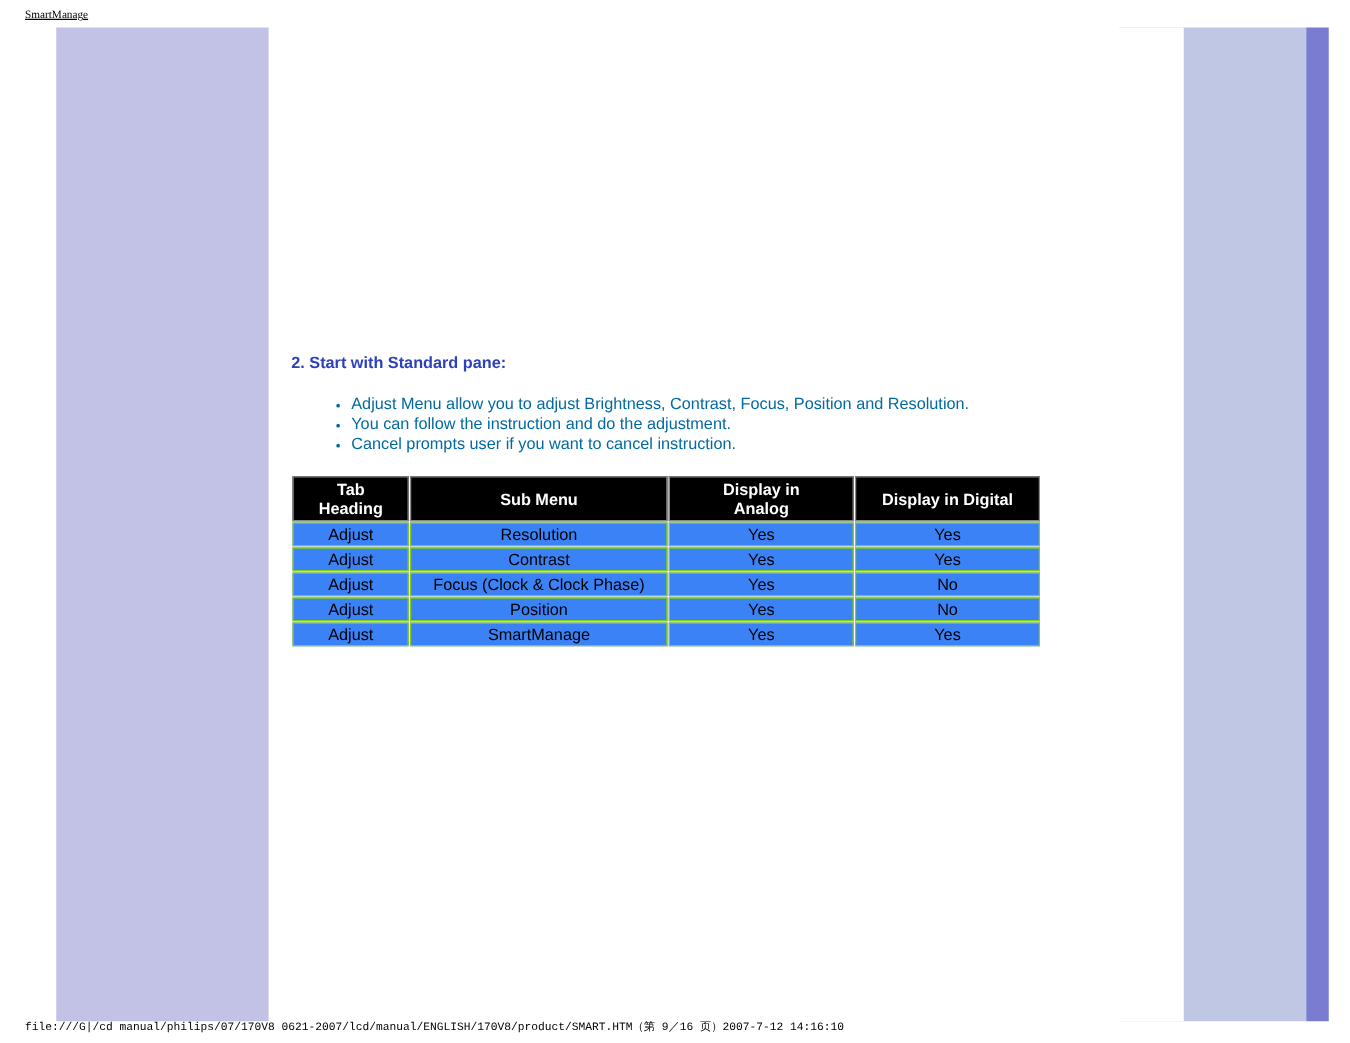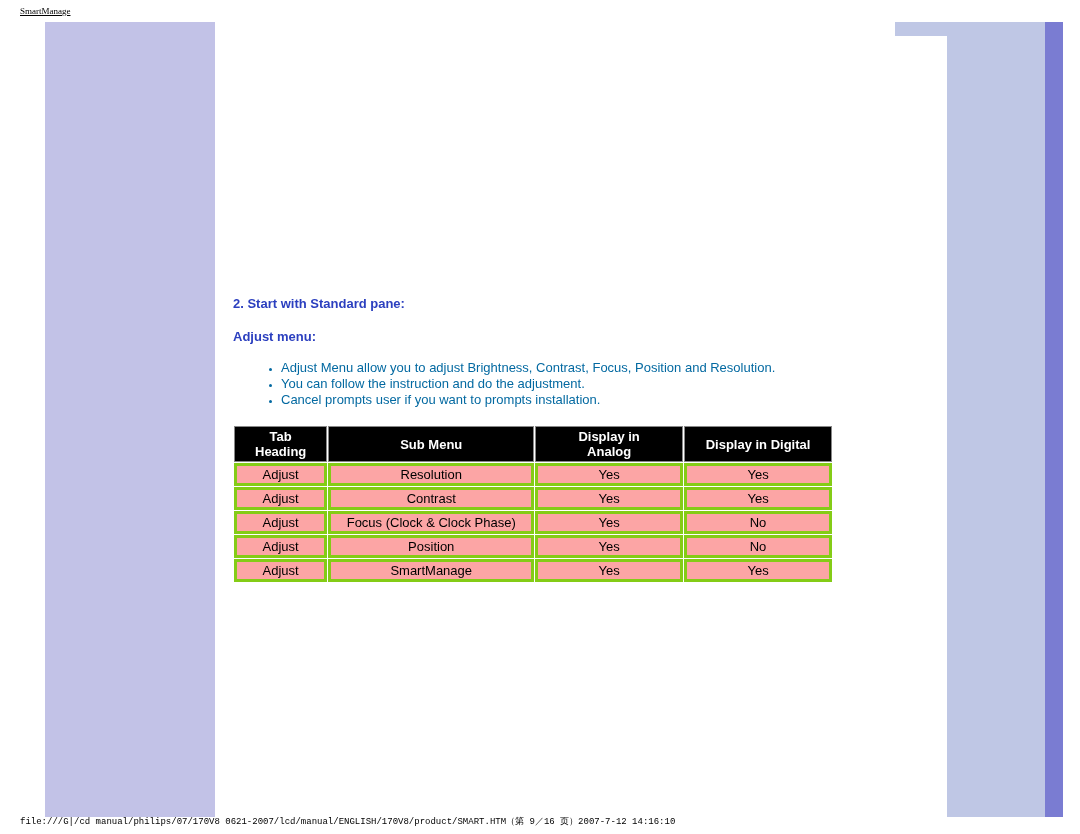--- a/index.html
+++ b/index.html
@@ -41,21 +41,21 @@
     position: absolute;
     left: 1045px;
     top: 22px;
     width: 18px;
     height: 795px;
     background: #7a7cd2;
   }
   .content {
     position: absolute;
     left: 215px;
-    top: 36px;
+    top: 22px;
     width: 732px;
     height: 795px;
     background: #fff;
     box-sizing: border-box;
     padding: 12px 14px 12px 18px;
   }
   .placeholder {
     height: 240px;
   }
   .section-heading {
@@ -92,24 +92,24 @@
   }
   table.menu-table th {
     background: #000;
     color: #fff;
     font-weight: bold;
     padding: 2px 20px;
     border: 1px solid #888;
     text-align: center;
   }
   table.menu-table td {
-    background: #fca5a5;
+    background: #3b82f6;
     color: #000;
     padding: 1px 0;
-    border: 3px solid #84cc16;
+    border: 1px solid #84cc16;
     text-align: center;
   }
   .footer-path {
     position: absolute;
     left: 20px;
     bottom: 6px;
     font-size: 9px;
     color: #000;
     font-family: Liberation Mono, monospace;
     white-space: nowrap;
@@ -121,26 +121,25 @@
 <div class="header-title">SmartManage</div>
 
 <div class="col-left"></div>
 <div class="col-right-a"></div>
 <div class="col-right-b"></div>
 
 <div class="content">
   <div class="placeholder"></div>
 
   <div class="section-heading">2. Start with Standard pane:</div>
-  <div class="sub-heading">Adjust menu:</div>
 
   <ul class="bullets">
     <li>Adjust Menu allow you to adjust Brightness, Contrast, Focus, Position and Resolution.</li>
     <li>You can follow the instruction and do the adjustment.</li>
-    <li>Cancel prompts user if you want to prompts installation.</li>
+    <li>Cancel prompts user if you want to cancel instruction.</li>
   </ul>
 
   <table class="menu-table">
     <colgroup>
       <col style="width:90px">
       <col style="width:210px">
       <col style="width:150px">
       <col style="width:150px">
     </colgroup>
     <thead>

